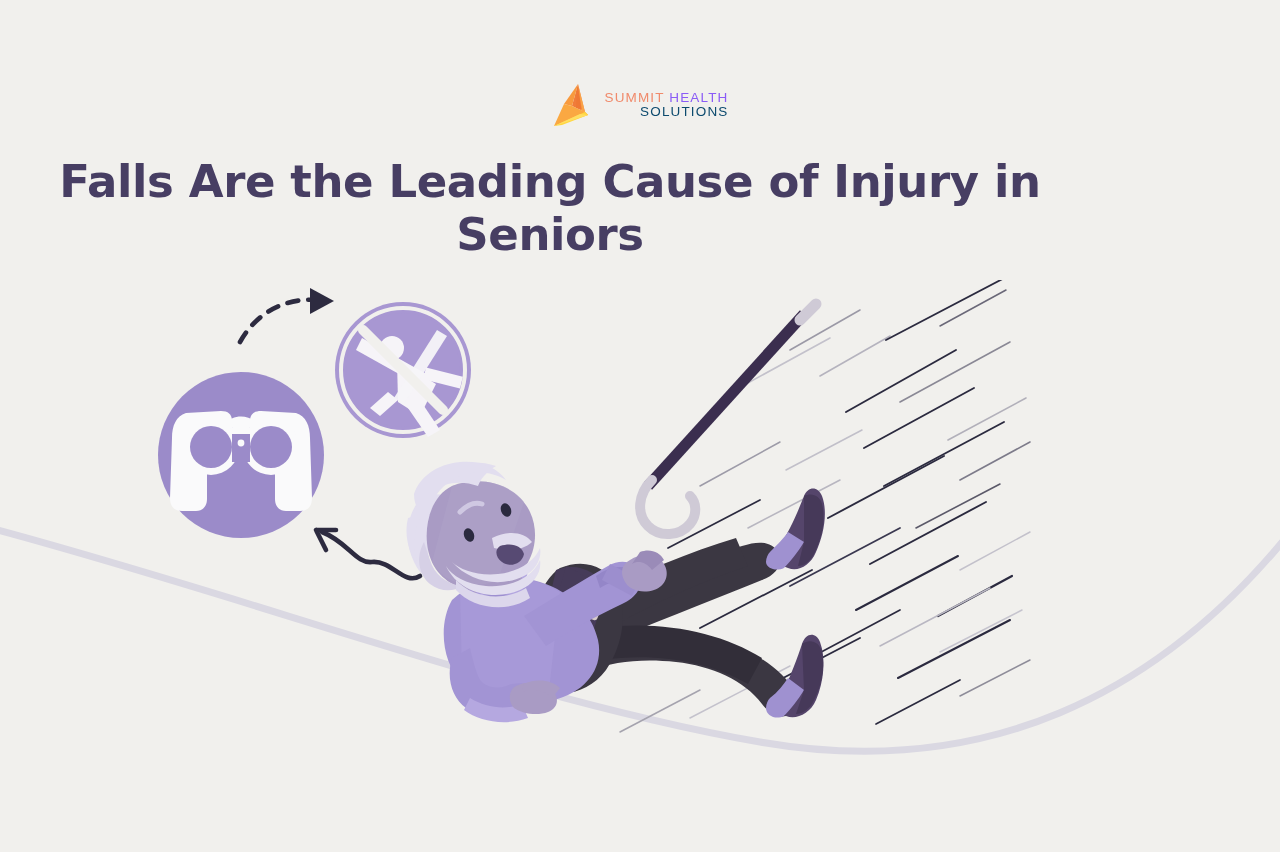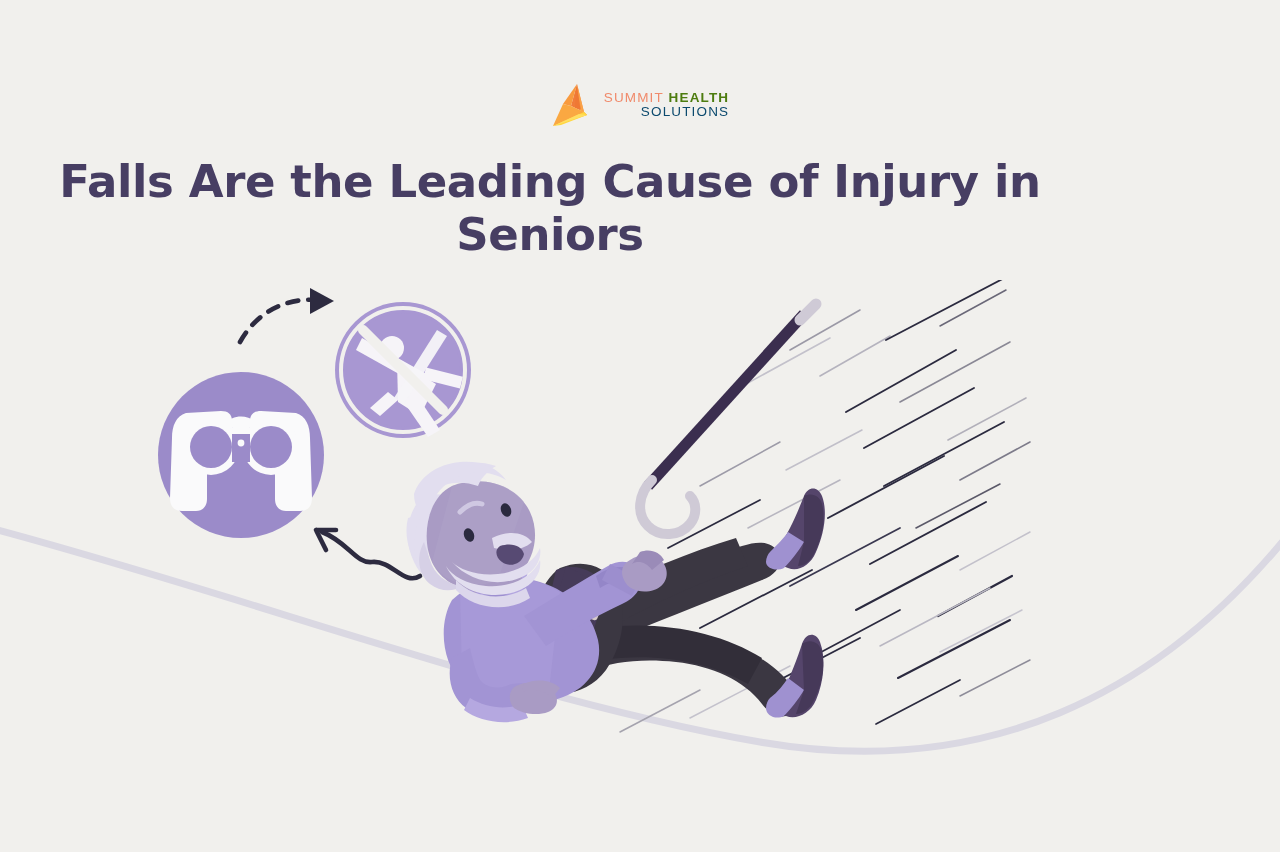--- a/index.html
+++ b/index.html
@@ -51,21 +51,21 @@
     line-height: 1.06;
   }
   .logo-line1, .logo-line2 {
     font-family: "Liberation Sans", sans-serif;
     font-size: 13.5px;
     letter-spacing: 1.15px;
     font-weight: 400;
     white-space: nowrap;
   }
   .logo-word-summit { color: #F08A6B; }
-  .logo-word-health { color: #4d7c0f; font-weight: bold; }
+  .logo-word-health { color: #8b5cf6; }
   .logo-line2 { color: #0c4a6e; }
 
   
   .headline {
     position: absolute;
     top: 155px;
     left: 0;
     width: 1100px;
     text-align: center;
     font-family: "DejaVu Sans", sans-serif;

